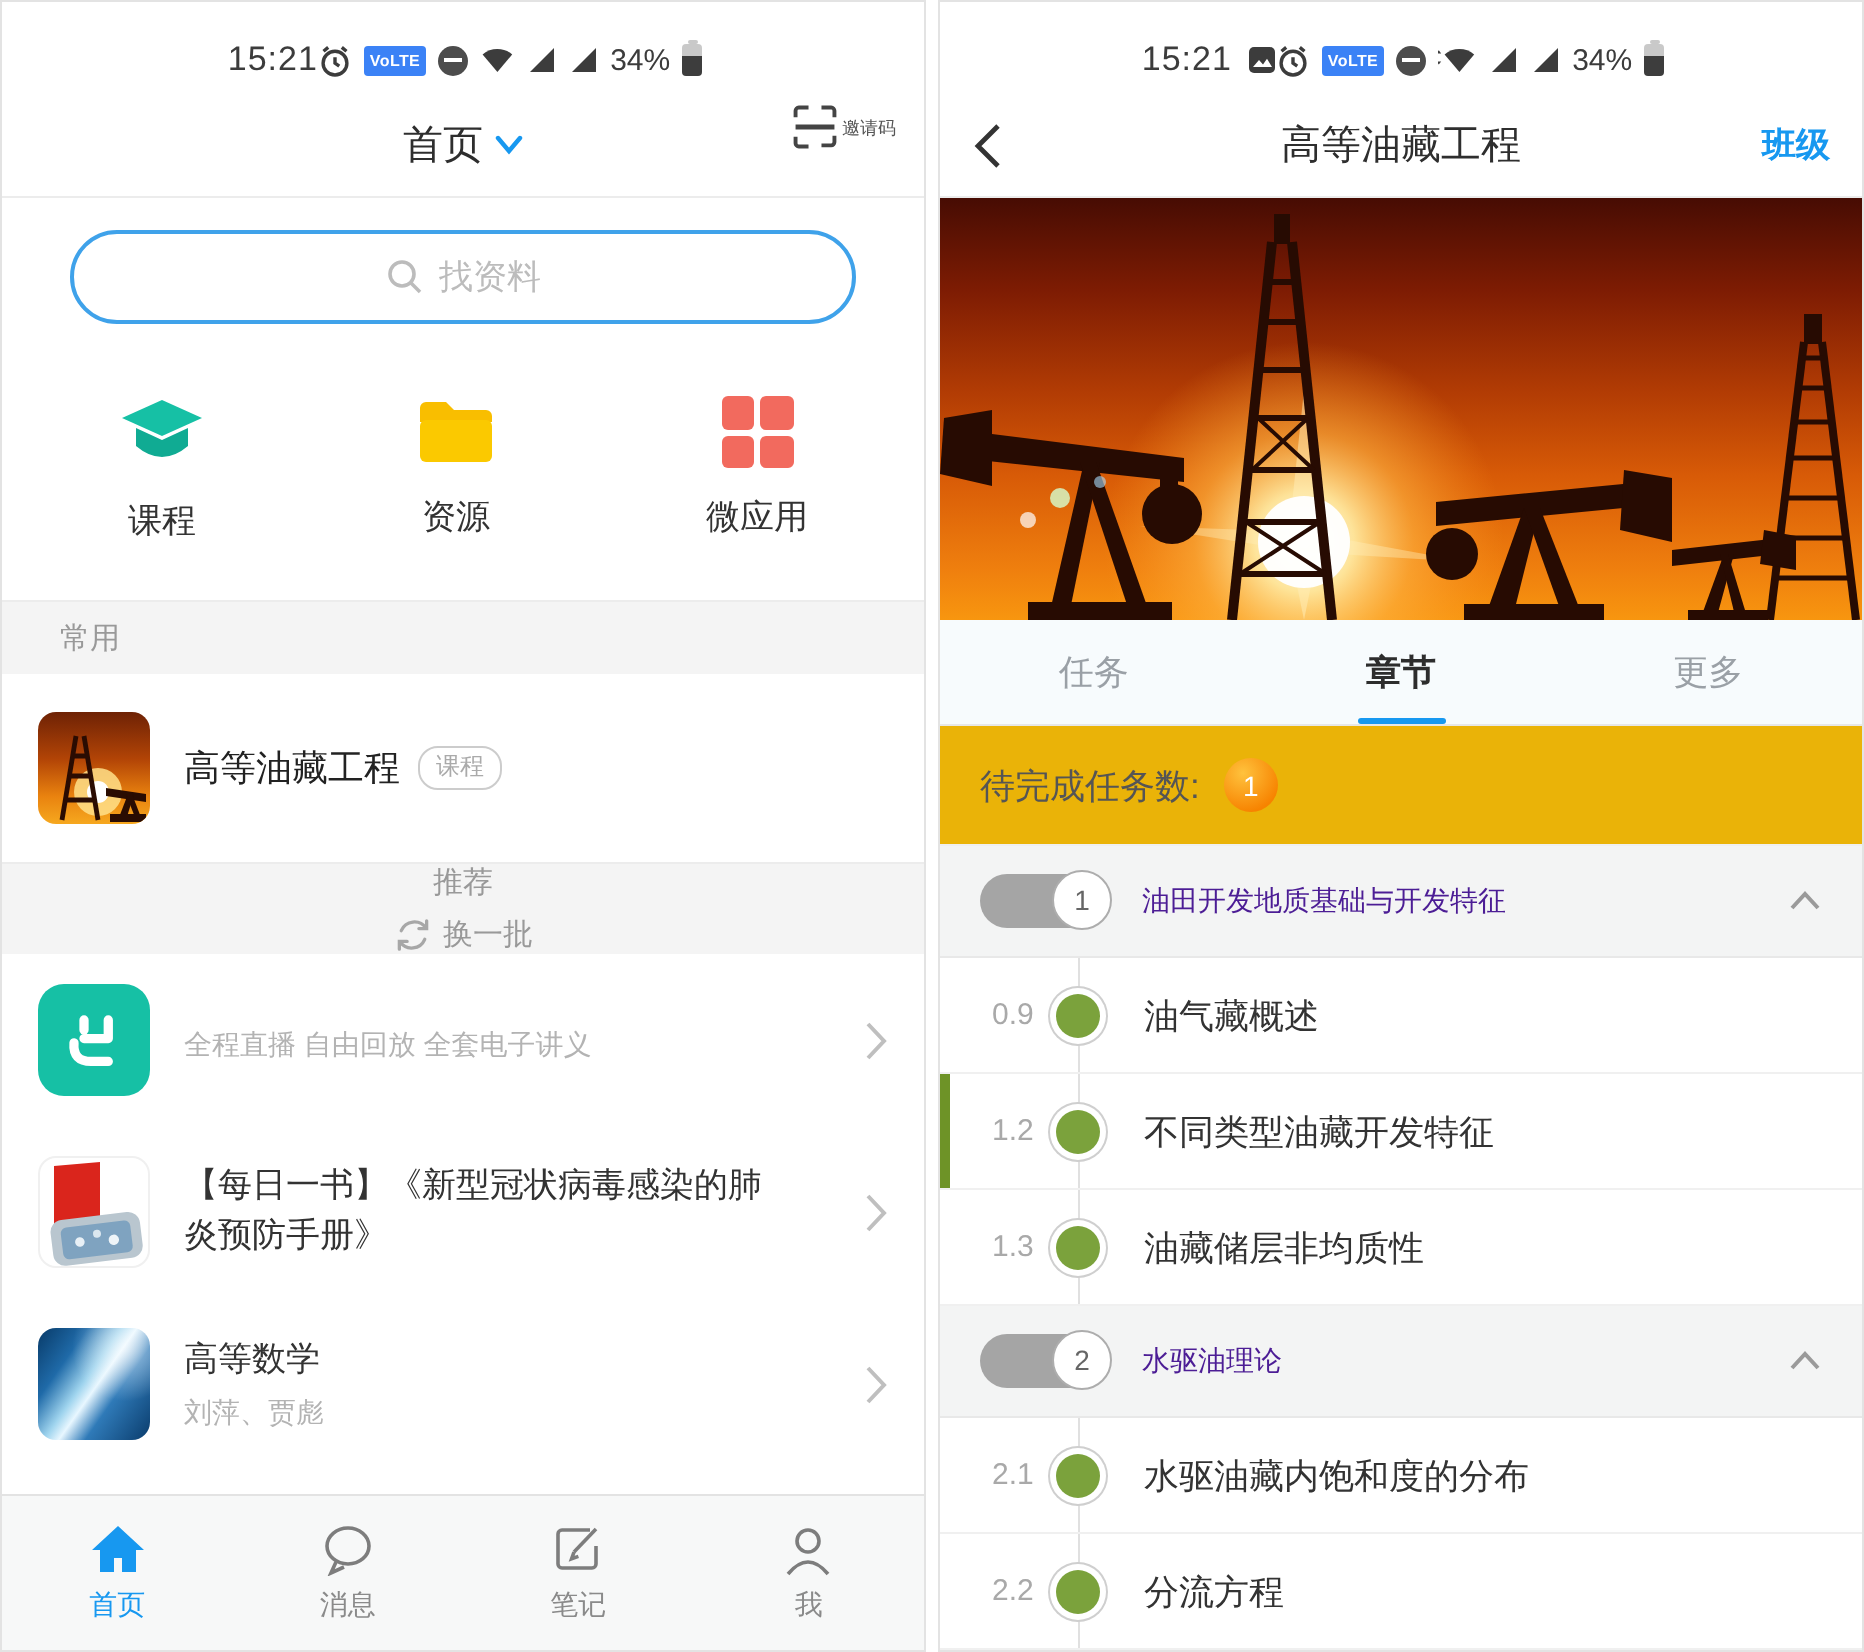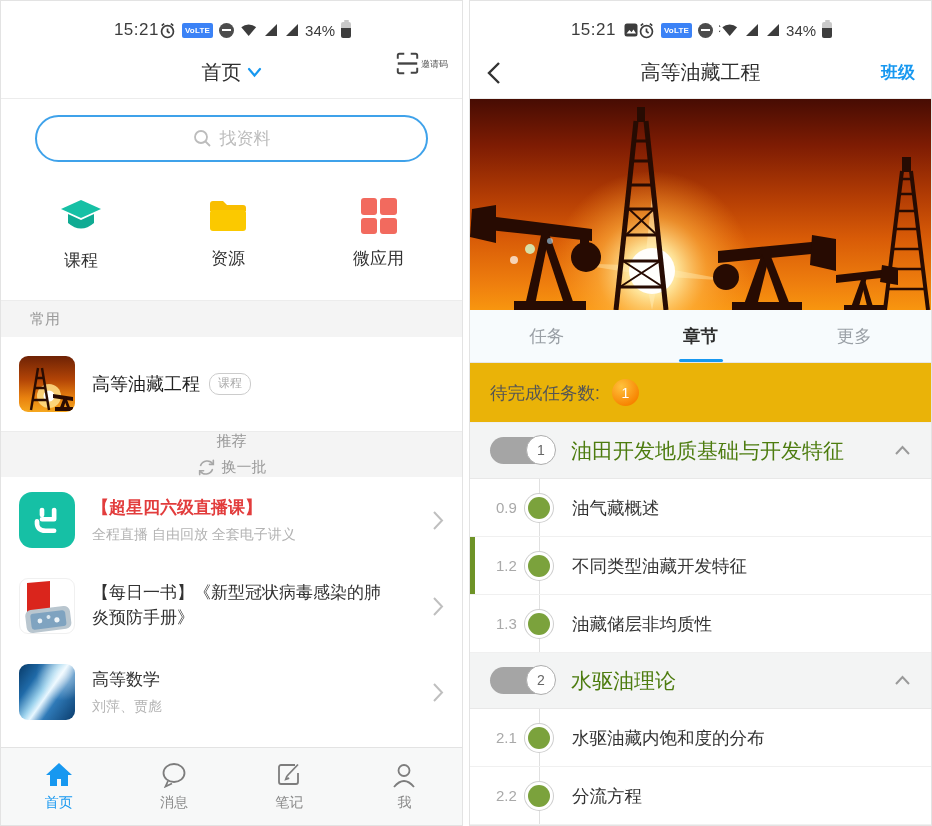--- a/index.html
+++ b/index.html
@@ -94,21 +94,21 @@
                    background:radial-gradient(circle at 35% 28%, #ffc23d, #f78300 75%);
                    color:#fff; font-size:14px; display:flex; align-items:center; justify-content:center; }
 
   
   .chapters { position:relative; }
   .chapters::before { content:''; position:absolute; left:69px; top:30px; bottom:0; width:1px; background:#e0e0e0; }
   .chapter-header { position:relative; height:56px; background:#f3f4f4; border-bottom:1px solid #e8e8e8; display:flex; align-items:center; padding:0 20px; }
   .chapter-header + .lesson { border-top:none; }
   .toggle-pill { width:64px; height:27px; background:#a5a5a5; border-radius:15px; position:relative; margin-right:17px; flex:none; }
   .toggle-knob { position:absolute; right:-2px; top:-2px; width:30px; height:30px; background:#fff; border:1.5px solid #adadad; border-radius:50%; display:flex; align-items:center; justify-content:center; font-size:14px; color:#666; }
-  .chapter-title { flex:1; font-size:21px; color:#4d7c0f; white-space:nowrap; overflow:hidden; }
+  .chapter-title { flex:1; font-size:14px; color:#4c1d95; white-space:nowrap; overflow:hidden; }
   .lesson { position:relative; height:58px; display:flex; align-items:center; border-bottom:1px solid #f0f0f0; }
   .lesson-num { position:absolute; left:26px; font-size:15px; color:#a9a9a9; }
   .lesson-dot { position:absolute; left:58px; width:22px; height:22px; border-radius:50%; background:#7ba23c;
                 box-shadow:0 0 0 3px #fff, 0 0 0 4px #cfcfcf; }
   .lesson-title { margin-left:102px; font-size:17.5px; color:#333; white-space:nowrap; }
   .lesson.current::after { content:''; position:absolute; left:0; top:0; bottom:0; width:5px; background:#6e9327; }
 
   svg { display:block; }
 </style>
 </head>
@@ -260,21 +260,20 @@
 
     <div class="rec-row">
       <div class="thumb thumb-app">
         <svg width="40" height="40" viewBox="0 0 56 56" fill="none" stroke="#fff" stroke-width="6.5" stroke-linecap="round" stroke-linejoin="round">
           <path d="M38 14 v13 h-17"></path>
           <path d="M21 14 v7"></path>
           <path d="M14 30 q-1 13 12 13 h12"></path>
         </svg>
       </div>
       <div class="rec-body">
-        <div class="rec-title red">【超星四六级直播课】</div>
         <div class="rec-sub">全程直播 自由回放 全套电子讲义</div>
       </div>
       <span>
         <svg width="12" height="21" viewBox="0 0 12 21" fill="none" stroke="#bfbfbf" stroke-width="2">
             <path d="M2 2 L10 10.5 L2 19"></path>
           </svg>
       </span>
     </div>
 
     <div class="rec-row">

